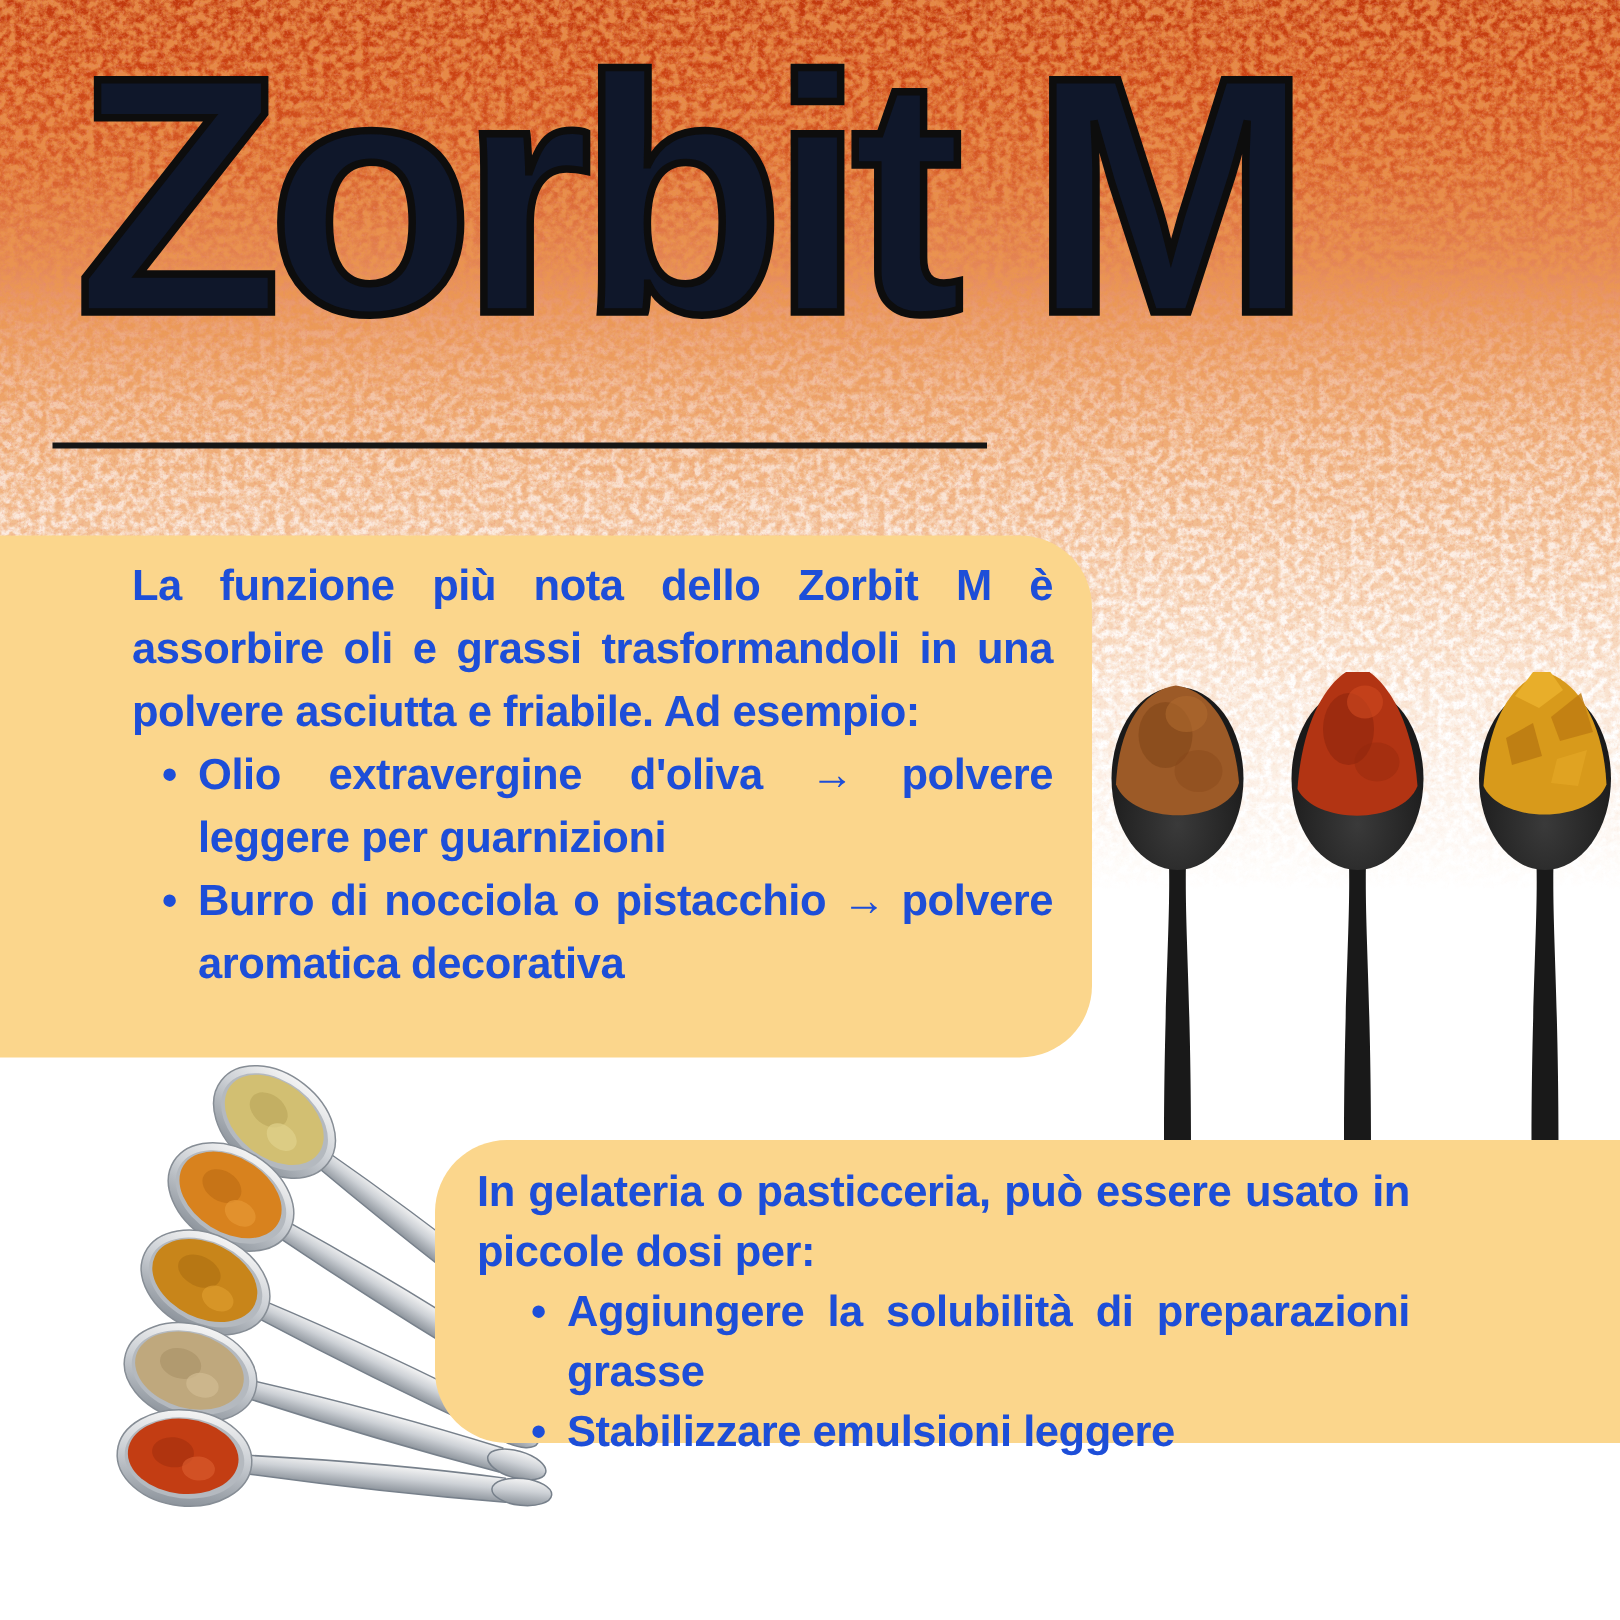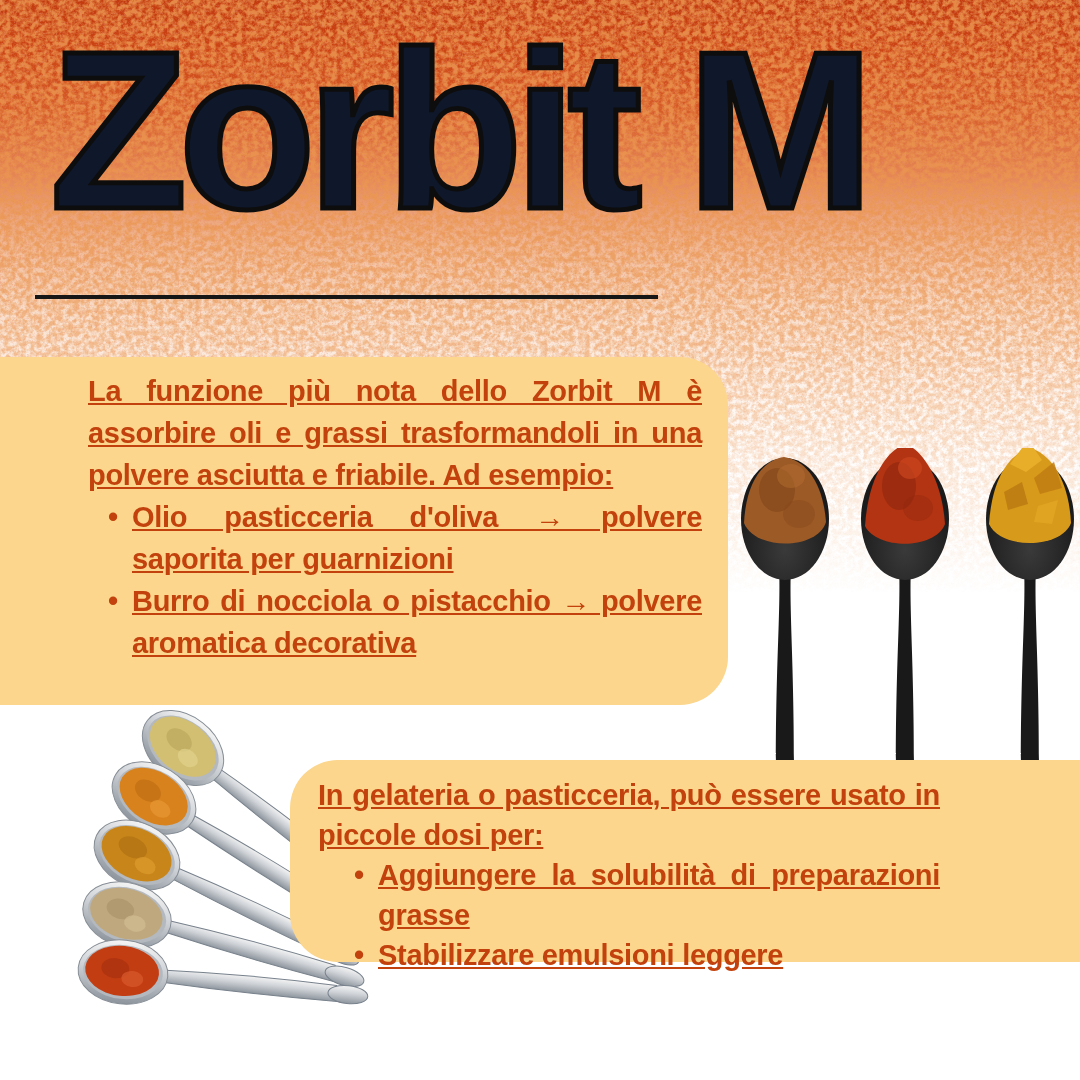--- a/index.html
+++ b/index.html
@@ -57,26 +57,25 @@
     position: absolute;
     left: 45px; top: 693px;
     width: 330px; height: 330px;
     z-index: 2;
   }
 
   
   .box {
     position: absolute;
     background: #fbd68c;
-    color: #c2410c;
+    color: #1d4ed8;
     font-weight: bold;
     z-index: 3;
     box-sizing: border-box;
     letter-spacing: -0.3px;
-    text-decoration: underline;
   }
   .box1 {
     left: 0; top: 357px;
     width: 728px; height: 348px;
     border-radius: 0 48px 48px 0;
     padding: 13px 26px 0 88px;
   }
   .box2 {
     left: 290px; top: 760px;
     width: 790px; height: 202px;
@@ -252,21 +251,21 @@
         <ellipse cx="-1" cy="-1" rx="37" ry="25" fill="#c33d13"></ellipse>
         <ellipse cx="-8" cy="-3" rx="14" ry="10" fill="#9e2c0b" opacity="0.5"></ellipse>
         <ellipse cx="10" cy="6" rx="11" ry="8" fill="#d85a2c" opacity="0.7"></ellipse>
       </g>
     </svg>
   </div>
 
   <div class="box box1">
     <p class="intro">La funzione più nota dello Zorbit M è assorbire oli e grassi trasformandoli in una polvere asciutta e friabile. Ad esempio:</p>
     <ul>
-      <li>Olio pasticceria d'oliva → polvere saporita per guarnizioni</li>
+      <li>Olio extravergine d'oliva → polvere leggere per guarnizioni</li>
       <li>Burro di nocciola o pistacchio → polvere aromatica decorativa</li>
     </ul>
   </div>
 
   <div class="box box2">
     <p class="intro">In gelateria o pasticceria, può essere usato in piccole dosi per:</p>
     <ul>
       <li>Aggiungere la solubilità di preparazioni grasse</li>
       <li>Stabilizzare emulsioni leggere</li>
     </ul>

